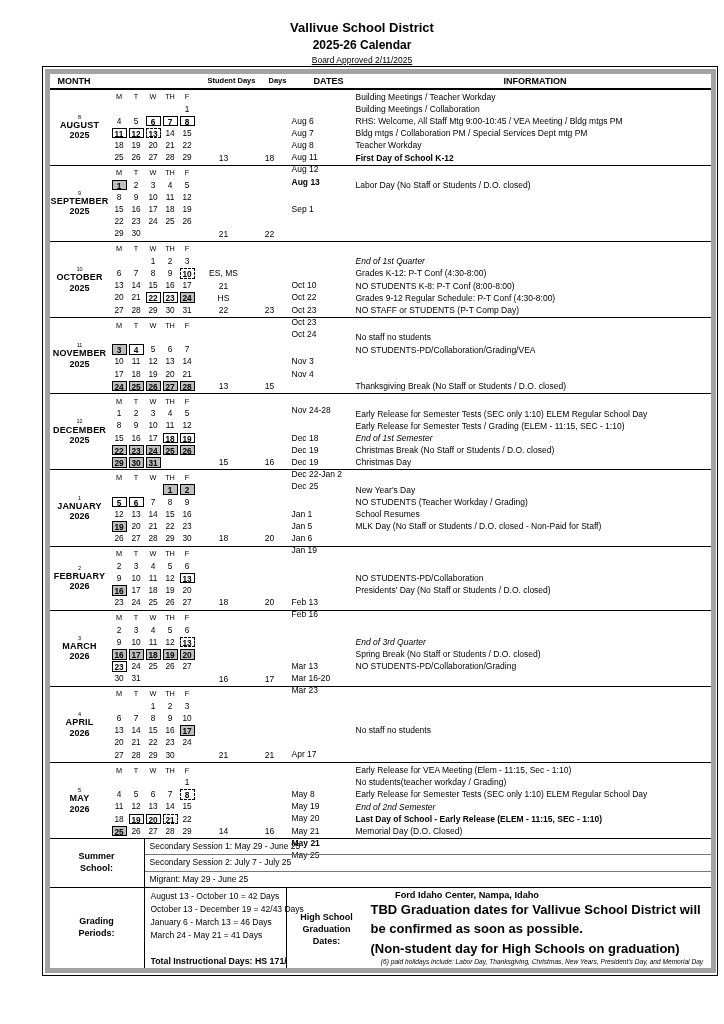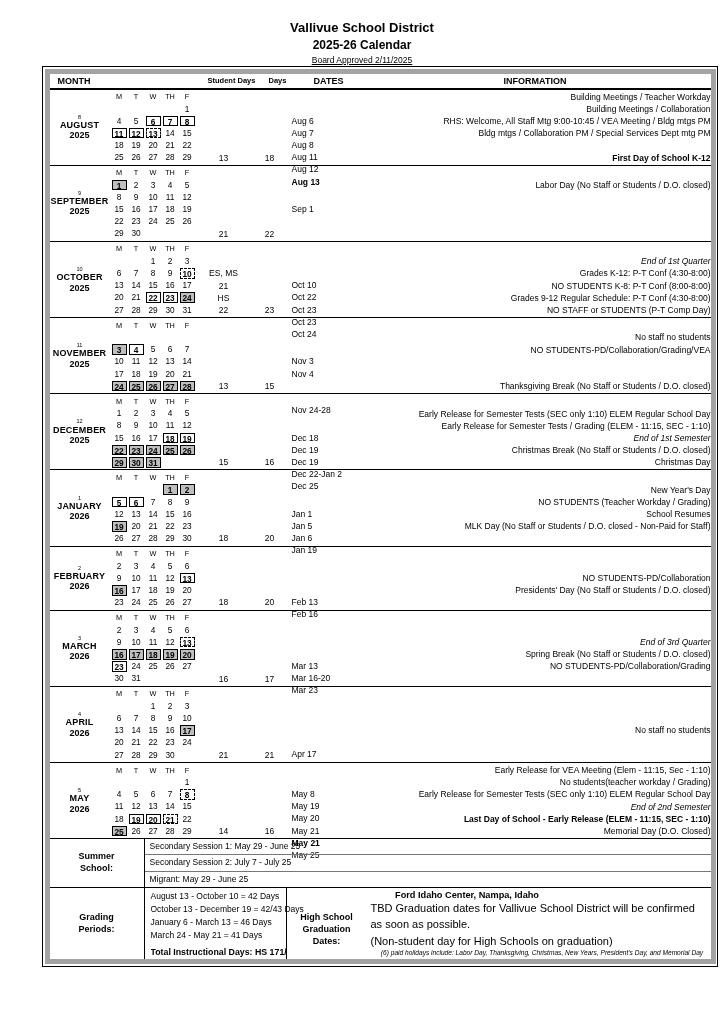--- a/index.html
+++ b/index.html
@@ -36,39 +36,39 @@
   .dc.shade{border:1px solid #000;font-weight:bold;}
   .dc.dash{border:1px dashed #000;font-weight:bold;}
 
   .colgrid{display:grid;grid-auto-rows:12.2px;align-items:center;}
   .col-sd{width:52px;}
   .col-days{width:40px;}
   .val{font-size:8.5px;text-align:center;}
 
   .events{flex:1;display:grid;grid-template-columns:62px 1fr;grid-auto-rows:12.2px;align-items:center;}
   .ev-date{font-size:8.5px;padding-left:2px;margin-top:48px;}
-  .ev-info{font-size:8.5px;padding-left:4px;white-space:nowrap;overflow:hidden;text-align:right;}
+  .ev-info{font-size:8.5px;padding-left:4px;white-space:nowrap;overflow:hidden;}
   .ev-bold{font-weight:bold;}
   .ev-italic{font-style:italic;}
 
   .sect{display:flex;border-top:1px solid #000;}
   .sect-label{width:95px;display:flex;flex-direction:column;align-items:center;justify-content:center;
               font-weight:bold;font-size:9px;border-right:1px solid #000;box-sizing:border-box;line-height:1.3;}
   .ss-lines{flex:1;display:flex;flex-direction:column;}
   .ss-line{font-size:8.5px;padding:1px 0 1px 5px;height:13.2px;line-height:13.2px;border-bottom:0.8px solid #777;}
   .ss-line:last-child{border-bottom:none;}
 
   .gp-mid{width:142px;border-right:1px solid #000;box-sizing:border-box;display:flex;flex-direction:column;
           justify-content:space-between;padding:3px 0 2px 6px;}
   .gp-line{font-size:8.5px;white-space:nowrap;}
   .gp-total{font-size:8.8px;font-weight:bold;white-space:nowrap;overflow:hidden;}
   .grad{flex:1;display:flex;flex-direction:column;padding:2px 3px 2px 0;box-sizing:border-box;}
   .grad-top{display:flex;flex:1;}
   .grad-label{width:80px;text-align:center;font-weight:bold;font-size:9px;line-height:1.35;padding-top:11px;}
-  .grad-body{flex:1;font-size:11px;line-height:1.5;padding-left:4px;}
+  .grad-body{flex:1;font-size:13px;line-height:1.5;padding-left:4px;font-weight:bold;}
   .grad-venue{font-weight:bold;font-size:9.2px;text-align:center;padding-right:60px;}
   .grad-fine{font-size:6.6px;font-style:italic;text-align:center;padding-left:90px;padding-bottom:1px;}
 </style>
 </head>
 <body>
 
 <div class="page">
   <div class="titles">
     <div class="t1">Vallivue School District</div>
     <div class="t2">2025-26 Calendar</div>
@@ -135,20 +135,21 @@
             <div class="events">
               <div class="ev-date" style="grid-area: 1 / 1;">Aug 6</div>
               <div class="ev-info" style="grid-area: 1 / 2;">Building Meetings / Teacher Workday</div>
               <div class="ev-date" style="grid-area: 2 / 1;">Aug 7</div>
               <div class="ev-info" style="grid-area: 2 / 2;">Building Meetings / Collaboration</div>
               <div class="ev-date" style="grid-area: 3 / 1;">Aug 8</div>
               <div class="ev-info" style="grid-area: 3 / 2;">RHS: Welcome, All Staff Mtg 9:00-10:45 / VEA Meeting / Bldg mtgs PM</div>
               <div class="ev-date" style="grid-area: 4 / 1;">Aug 11</div>
               <div class="ev-info" style="grid-area: 4 / 2;">Bldg mtgs / Collaboration PM / Special Services Dept mtg PM</div>
               <div class="ev-date" style="grid-area: 5 / 1;">Aug 12</div>
+              <div class="ev-info" style="grid-area: 5 / 2;">Teacher Workday</div>
               <div class="ev-date ev-bold" style="grid-area: 6 / 1;">Aug 13</div>
               <div class="ev-info ev-bold" style="grid-area: 6 / 2;">First Day of School K-12</div>
             </div>
           </div>
           <div class="month-section" style="min-height: 73.2px;">
             <div class="m-label">
               <div class="m-sup">9</div>
               <div class="m-name">SEPTEMBER</div>
               <div class="m-year">2025</div>
             </div>

